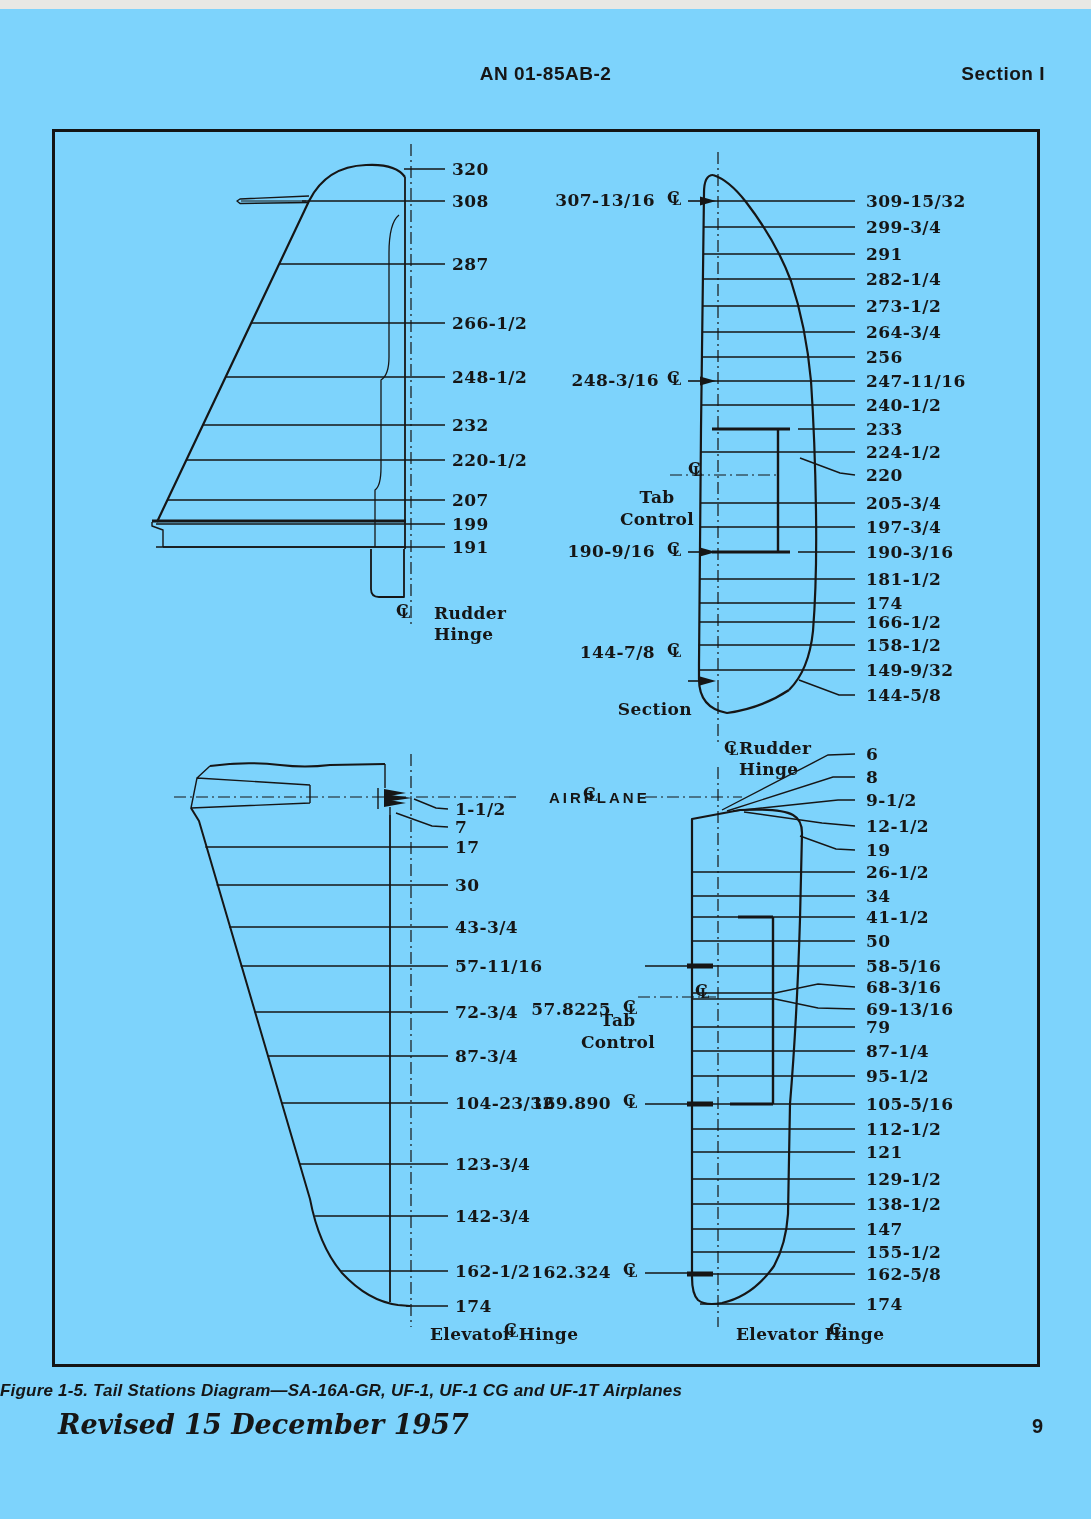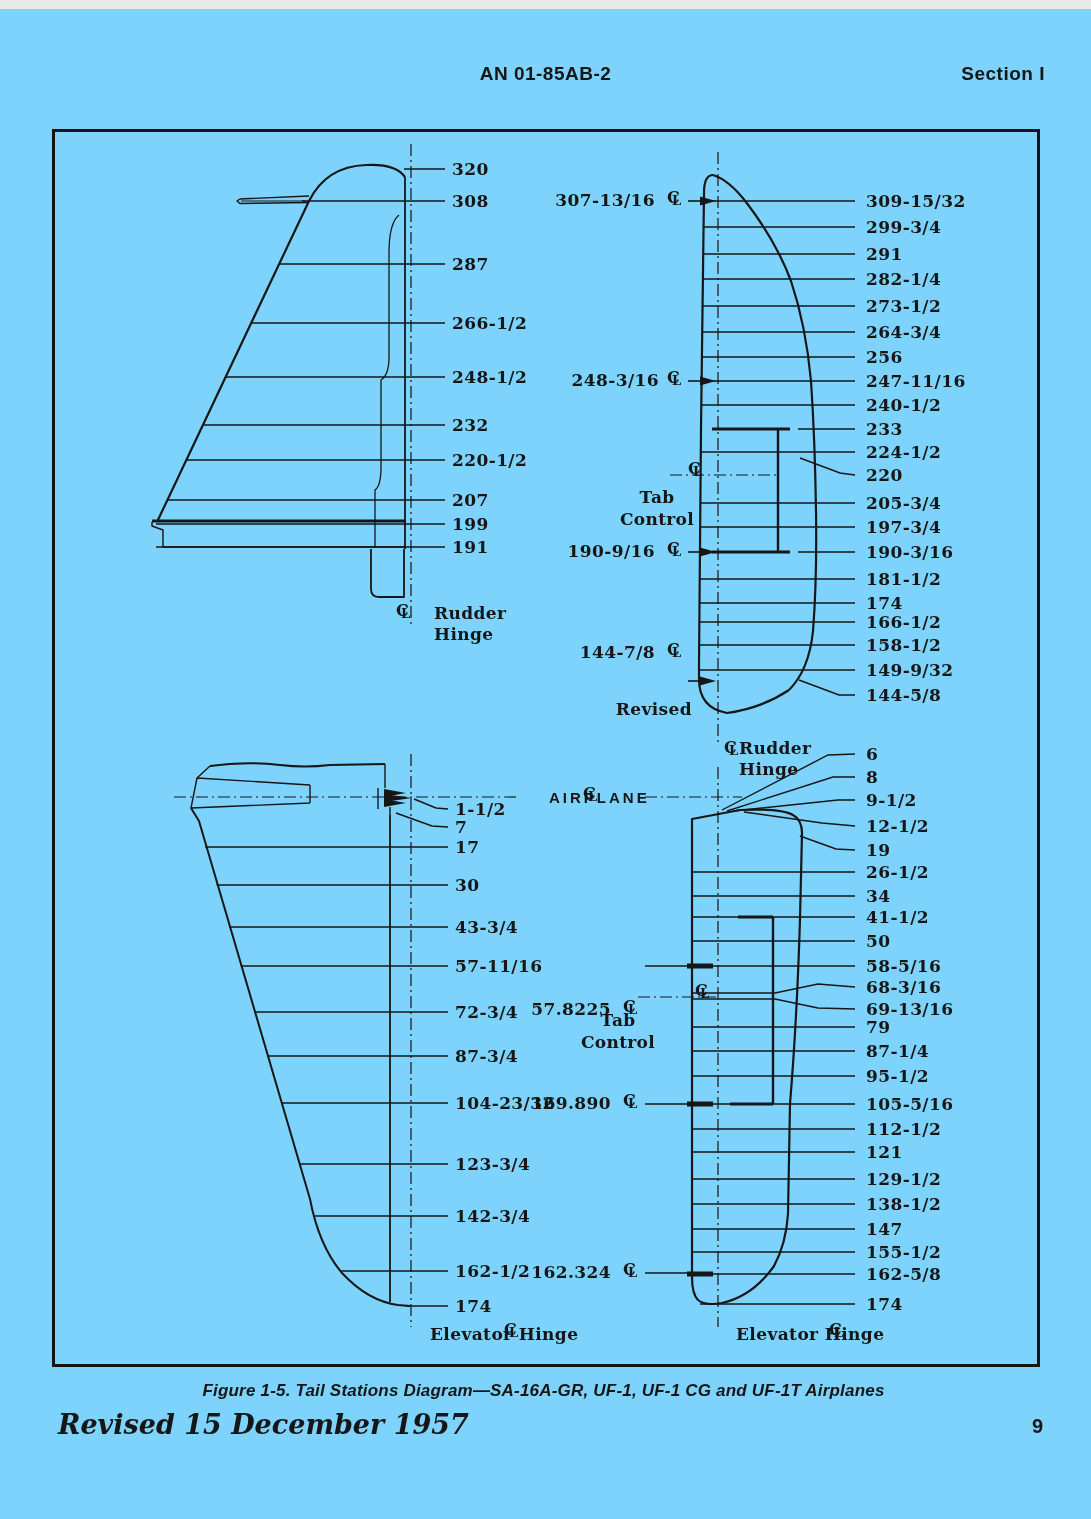--- a/index.html
+++ b/index.html
@@ -10,21 +10,21 @@
   svg.art{position:absolute;left:0;top:0;pointer-events:none;}
   .st{position:absolute;font:700 17px/22px "DejaVu Serif",serif;letter-spacing:.4px;white-space:nowrap;}
   .hinge{position:absolute;font:700 17px/21px "DejaVu Serif",serif;white-space:pre-line;letter-spacing:.4px;}
   .stack{position:absolute;font:700 17px/22px "DejaVu Serif",serif;text-align:center;white-space:pre-line;letter-spacing:.3px;}
   .ann{position:absolute;display:flex;align-items:center;gap:12px;}
   .ann .num{font:700 17px/22px "DejaVu Serif",serif;letter-spacing:.4px;white-space:nowrap;}
   .cl-icon{position:relative;display:inline-block;width:17px;height:21px;}
   .cl-icon .cc{position:absolute;left:0;top:0;font:700 16px/16px "DejaVu Serif",serif;}
   .cl-icon .ll{position:absolute;left:5px;top:4px;font:700 13px/13px "DejaVu Serif",serif;}
   .airplane{position:absolute;font:700 15px/18px "Liberation Sans",sans-serif;letter-spacing:3px;white-space:nowrap;}
-  .caption{position:absolute;left:0;right:4px;text-align:center;font:italic 700 17px "Liberation Sans",sans-serif;letter-spacing:.2px;}
+  .caption{position:absolute;left:0;right:4px;font:italic 700 17px "Liberation Sans",sans-serif;letter-spacing:.2px;}
   .rev{position:absolute;font:italic 700 27px "DejaVu Serif",serif;white-space:nowrap;}
   .pageno{position:absolute;font:700 20px "Liberation Sans",sans-serif;}
 </style>
 </head>
 <body>
 
 <div class="page" id="page">
 
   <div class="hdr" style="left:0;right:0;top:54px;text-align:center;">AN 01-85AB-2</div>
   <div class="hdr" style="right:46px;top:54px;">Section I</div>
@@ -172,21 +172,21 @@
 
   
   <span class="cl-icon abs" style="left:646px;top:452px;">
     <span class="cc">C</span>
     <span class="ll">L</span>
   </span>
   <div class="stack" style="left:597px;top:477px;width:120px;">Tab
 Control</div>
 
   
-  <div class="st" style="right:399px;top:689px;">Revised</div>
+  <div class="st" style="right:399px;top:689px;">Section</div>
 
   
   <span class="cl-icon abs" style="left:520px;top:777px;">
     <span class="cc">C</span>
     <span class="ll">L</span>
   </span>
   <div class="airplane" style="left:549px;top:780px;">AIRPLANE</div>
 
   
   <span class="cl-icon abs" style="left:611px;top:974px;">

